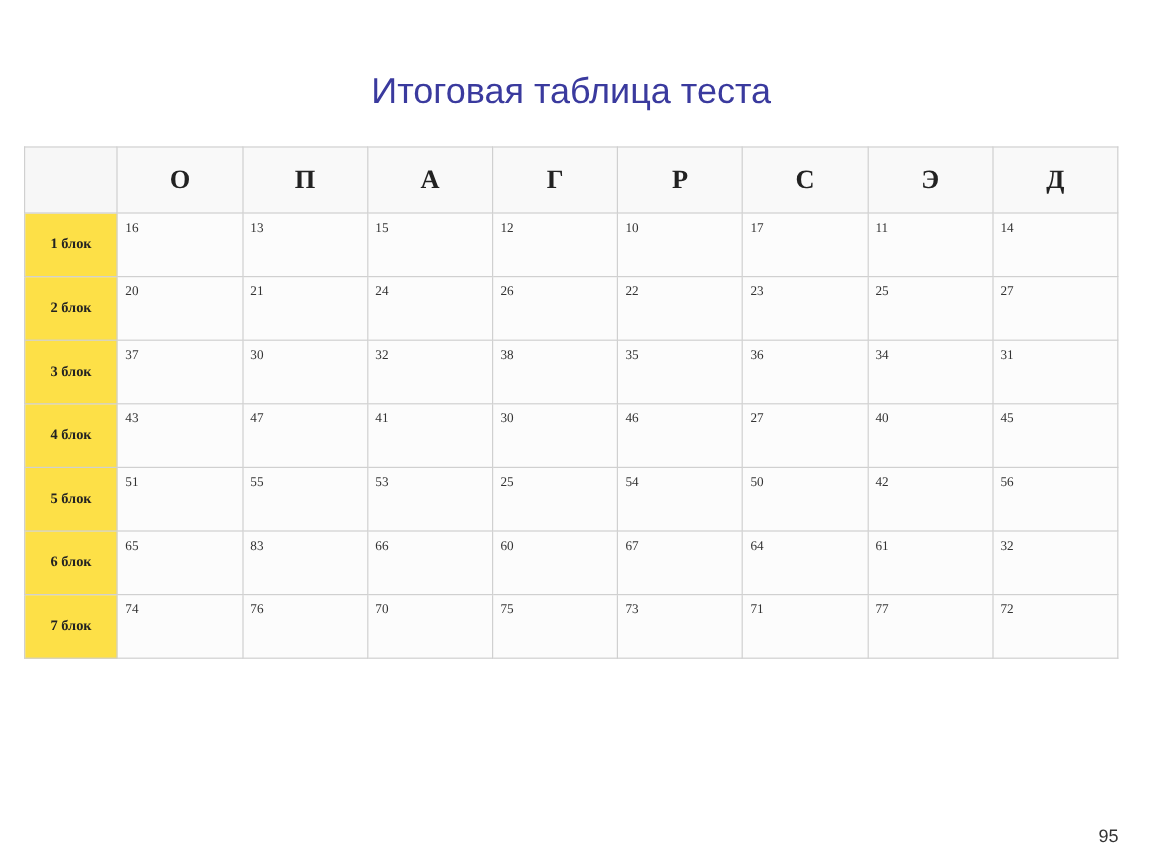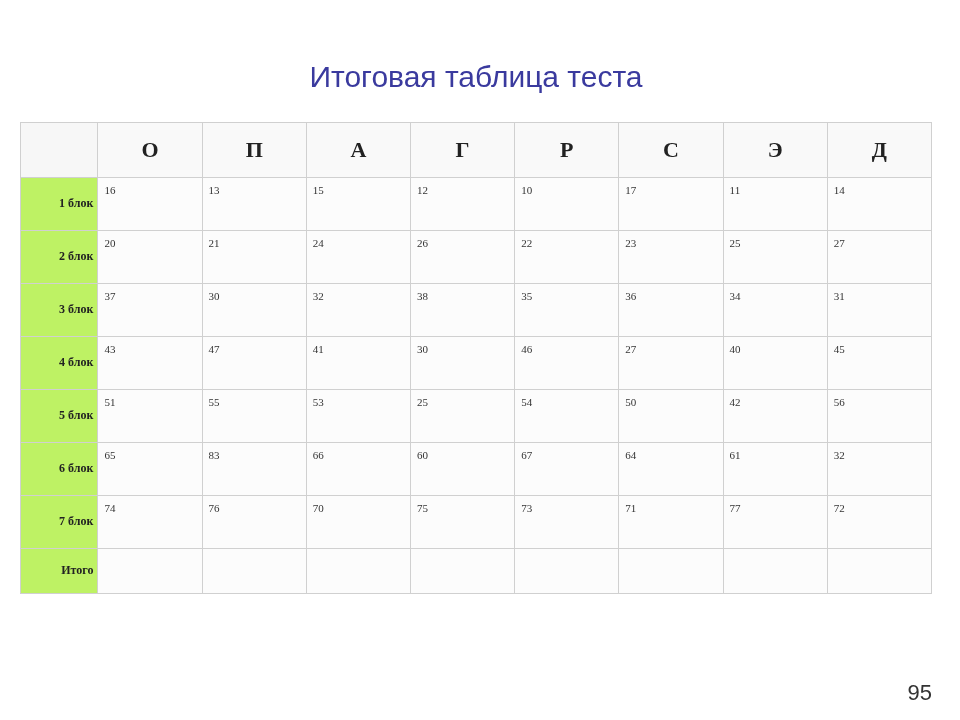--- a/index.html
+++ b/index.html
@@ -42,44 +42,44 @@
       font-size: 22px;
       color: #222;
       text-align: center;
       padding: 14px 4px;
       font-family: Georgia, 'Times New Roman', serif;
     }
     thead th.corner {
       background: #f7f7f7;
     }
     tbody td.rowhead {
-      background: #bef264;
+      background: #fde047;
       font-weight: bold;
       font-size: 12px;
       color: #222;
-      text-align: right;
+      text-align: center;
       vertical-align: middle;
       padding: 14px 4px;
       line-height: 1.3;
     }
     tbody td.val {
       background: #fcfcfc;
       font-size: 11px;
       color: #333;
       padding: 6px 6px 34px 6px;
       text-align: left;
     }
     tbody tr.totals td.val {
       padding: 6px 6px 18px 6px;
     }
     .page-num {
       position: absolute;
       bottom: 14px;
       right: 28px;
-      font-size: 22px;
+      font-size: 15px;
       color: #333;
       font-family: Verdana, Geneva, sans-serif;
     }
     .col-first { width: 8.5%; }
   </style>
 </head>
 <body>
 
 <div class="slide">
   <h1 class="title">Итоговая таблица теста</h1>
@@ -180,28 +180,17 @@
         <td class="rowhead">7 блок</td>
         <td class="val">74</td>
         <td class="val">76</td>
         <td class="val">70</td>
         <td class="val">75</td>
         <td class="val">73</td>
         <td class="val">71</td>
         <td class="val">77</td>
         <td class="val">72</td>
       </tr>
-      <tr class="totals">
-        <td class="rowhead">Итого</td>
-        <td class="val"></td>
-        <td class="val"></td>
-        <td class="val"></td>
-        <td class="val"></td>
-        <td class="val"></td>
-        <td class="val"></td>
-        <td class="val"></td>
-        <td class="val"></td>
-      </tr>
     </tbody>
   </table>
 
   <div class="page-num">95</div>
 </div>
 
 </body></html>

